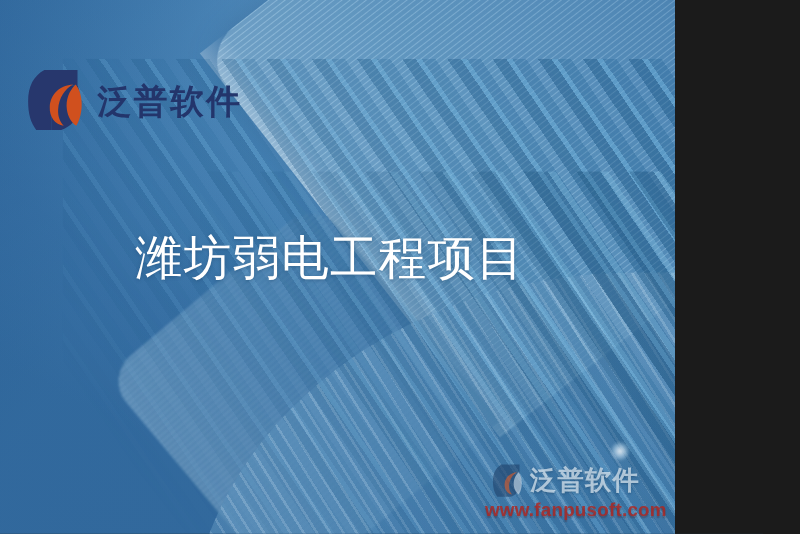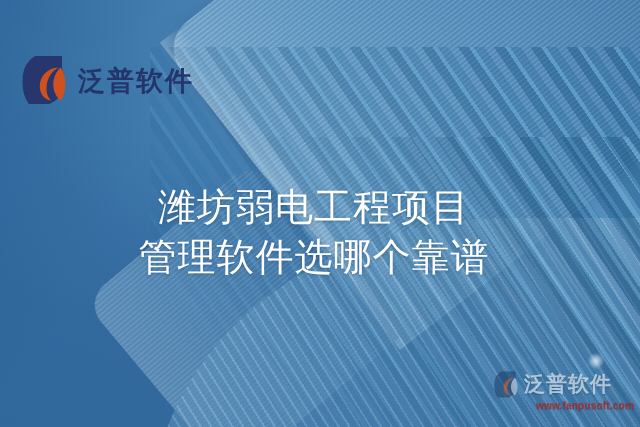--- a/index.html
+++ b/index.html
@@ -5,21 +5,21 @@
   * { margin:0; padding:0; box-sizing:border-box; }
   html,body{ background:#1b1b1b; }
   body{
     font-family:"Liberation Sans", sans-serif;
     display:flex; align-items:flex-start; justify-content:flex-start;
   }
 
   
   .banner{
     position:relative;
-    width:640px; height:427px;
+    width:540px; height:427px;
     overflow:hidden;
     background:#3a78ae;
   }
 
   
   .sky{
     position:absolute; inset:0;
     background:
       radial-gradient(120% 90% at 88% 6%, #8ab9dd 0%, #7cb0d7 14%, #66a0cb 32%, #5490c0 48%, #4580b2 64%, #3a73a7 78%, #326a9e 100%);
   }
@@ -187,23 +187,23 @@
   .wm-mark svg{ display:block; width:26px; height:27px; opacity:0.80; }
   .wm-cn{
     font-family:"Liberation Sans", sans-serif;
     font-size:21px; font-weight:700; letter-spacing:1px;
     color:rgba(236,244,250,0.72);
     text-shadow:0 1px 2px rgba(14,50,86,0.45);
     white-space:nowrap;
   }
   .wm-url{
     font-family:"Liberation Sans", sans-serif;
-    font-size:10px; font-weight:700; letter-spacing:0.2px;
+    font-size:15px; font-weight:700; letter-spacing:0.2px;
     color:rgba(176,36,30,0.88);
-    text-align:right; line-height:1.2;
+    text-align:left; line-height:1.2;
     margin-top:1px; white-space:nowrap;
     text-shadow:0 1px 1px rgba(80,14,10,0.30);
   }
 </style>
 </head>
 <body>
 
 <div class="banner">
 
   <div class="sky"></div>
@@ -233,21 +233,20 @@
         <path d="M38.5 12.6 C33 18 30.5 25 31.5 32.5 C32.2 38 35 42.8 39 45.6 C43 39 44.2 30 42.8 22.5 C42 18.2 40.6 15 38.5 12.6 Z" fill="#d0501e"></path>
       </svg>
     </span>
     <span class="logo-words">
       <span class="logo-cn">泛普软件</span>
     </span>
   </div>
 
   <div class="headline">
     <span class="ln">潍坊弱电工程项目</span>
-    <span class="ln">管理软件选哪个靠谱</span>
   </div>
 
   <div class="wm">
     <div class="wm-row">
       <span class="wm-mark">
         <svg viewBox="0 0 48 50" xmlns="http://www.w3.org/2000/svg">
           <path d="M13.5 1 L40 1 L40 13 C28 13 19 22 19 34 L19 49 L7 49 C2.5 43 0.5 36 0.5 26 C0.5 14 5 5.5 13.5 1 Z" fill="#1d3e66" opacity="0.75"></path>
           <path d="M40 13 C40 13 44 24 41.5 34 C40 40 35 46 27 49 L19 49 L19 34 C19 22 28 13 40 13 Z" fill="#1d3e66" opacity="0.75"></path>
           <path d="M36.5 12.5 C30 16 25 23 24.5 32.5 C24.2 38 26 42.5 29 45.5 C22 44.5 17.5 38.5 17.8 30.5 C18.2 20.5 26 13 36.5 12.5 Z" fill="#d0501e" opacity="0.85"></path>
           <path d="M38.5 12.6 C33 18 30.5 25 31.5 32.5 C32.2 38 35 42.8 39 45.6 C43 39 44.2 30 42.8 22.5 C42 18.2 40.6 15 38.5 12.6 Z" fill="#e8eef5" opacity="0.70"></path>

